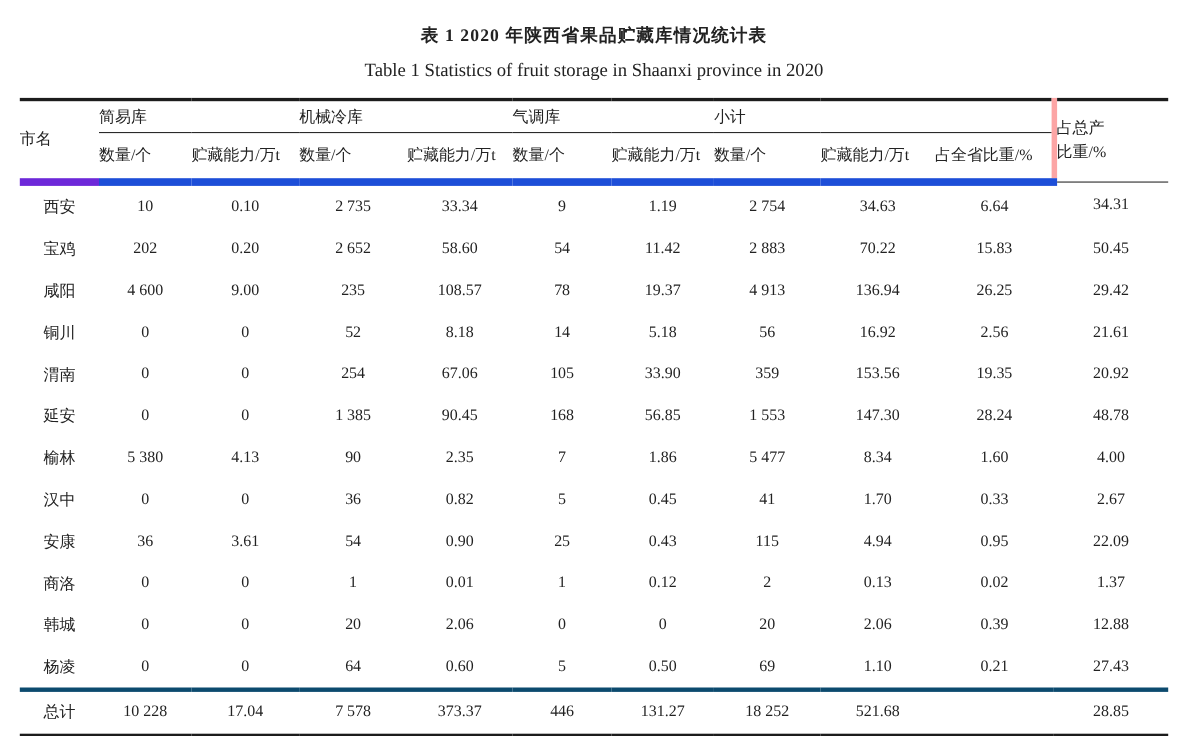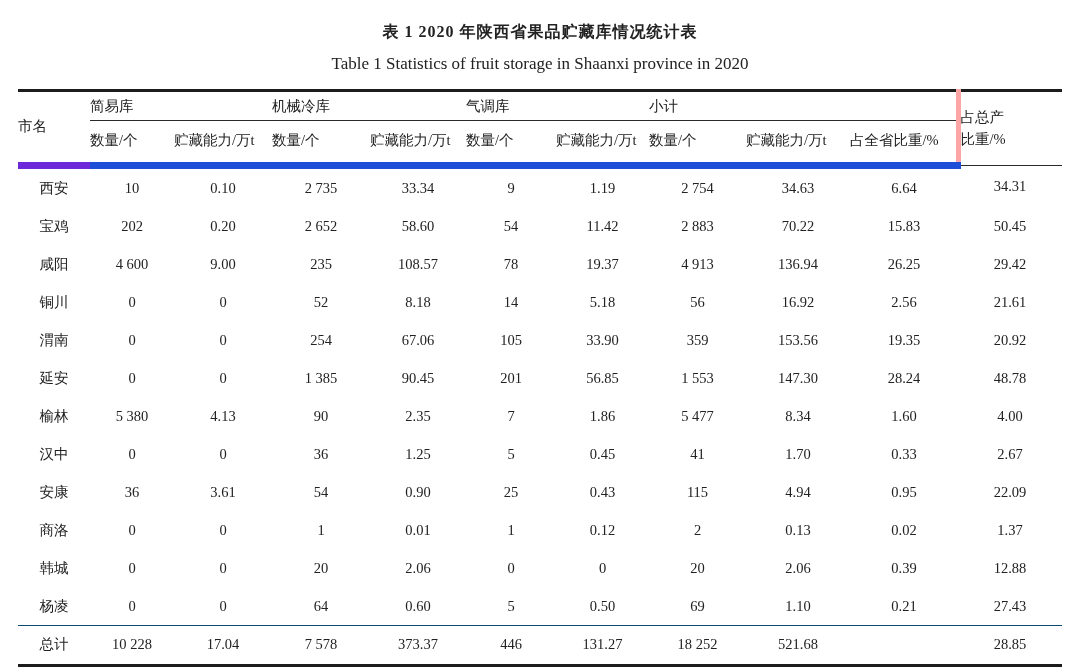--- a/index.html
+++ b/index.html
@@ -63,21 +63,21 @@
     vertical-align: middle;
     line-height: 1.55;
     padding: 14px 0;
   }
   .tbl td {
     text-align: center;
     padding: 10px 0 9px 0;
     white-space: nowrap;
   }
   .tbl tr.total-row td {
-    border-top: 1px solid #0c4a6e;
+    border-top: 4px solid #0c4a6e;
     padding: 9px 0 10px 0;
   }
   .footnote {
     margin: 15px 0 0 2px;
     font-size: 15.5px;
     text-align: left;
   }
 </style>
 </head>
 <body>
@@ -187,21 +187,21 @@
           <td>153.56</td>
           <td>19.35</td>
           <td>20.92</td>
         </tr>
         <tr>
           <td>延安</td>
           <td>0</td>
           <td>0</td>
           <td>1 385</td>
           <td>90.45</td>
-          <td>201</td>
+          <td>168</td>
           <td>56.85</td>
           <td>1 553</td>
           <td>147.30</td>
           <td>28.24</td>
           <td>48.78</td>
         </tr>
         <tr>
           <td>榆林</td>
           <td>5 380</td>
           <td>4.13</td>
@@ -212,21 +212,21 @@
           <td>5 477</td>
           <td>8.34</td>
           <td>1.60</td>
           <td>4.00</td>
         </tr>
         <tr>
           <td>汉中</td>
           <td>0</td>
           <td>0</td>
           <td>36</td>
-          <td>1.25</td>
+          <td>0.82</td>
           <td>5</td>
           <td>0.45</td>
           <td>41</td>
           <td>1.70</td>
           <td>0.33</td>
           <td>2.67</td>
         </tr>
         <tr>
           <td>安康</td>
           <td>36</td>

